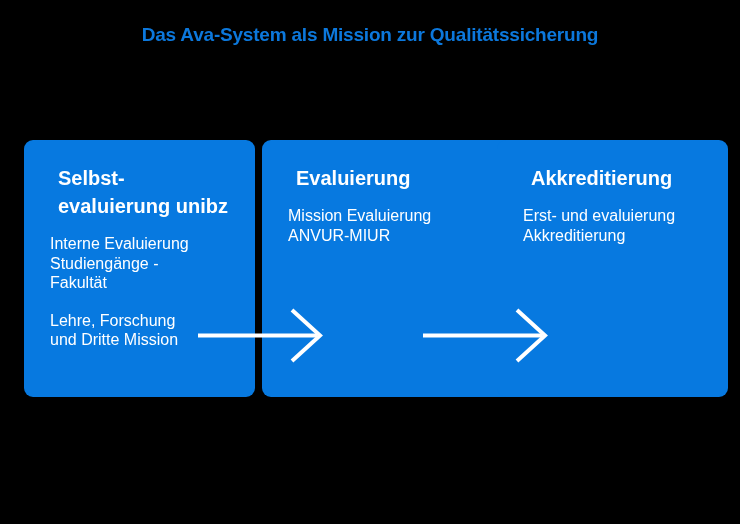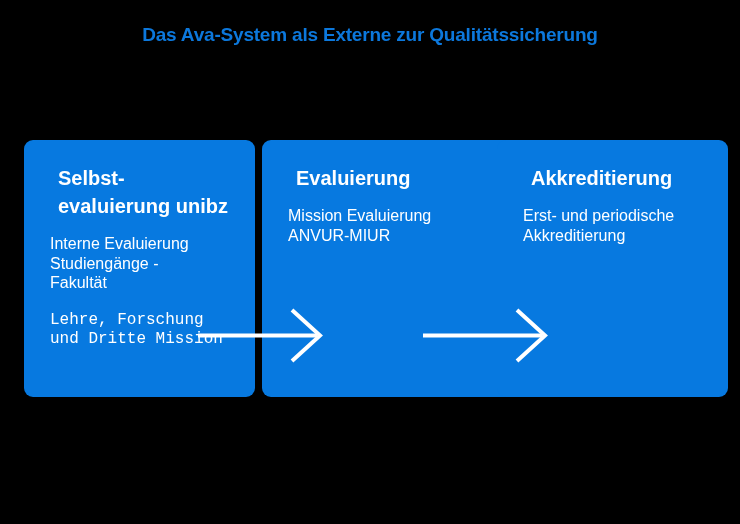--- a/index.html
+++ b/index.html
@@ -48,61 +48,61 @@
     white-space: pre-line;
   }
   .card-text {
     margin: 0;
     font-size: 16px;
     line-height: 19.5px;
     font-weight: 400;
     color: var(--text, #FFFFFF);
     white-space: pre-line;
   }
-  .card-text + .card-text { margin-top: 18px; font-family: Liberation Mono, monospace; }
+  .card-text + .card-text { margin-top: 18px; }
   .arrow-layer {
     position: absolute;
     top: 0;
     left: 0;
     pointer-events: none;
   }
   .arrow-layer line,
   .arrow-layer polyline {
     stroke: var(--arrow, #FFFFFF);
     stroke-width: 4;
     fill: none;
     stroke-linejoin: miter;
   }
 </style>
 </head>
 <body>
 
 <div class="canvas">
 
-  <h1 class="diagram-title">Das Ava-System als Externe zur Qualitätssicherung</h1>
+  <h1 class="diagram-title">Das Ava-System als Mission zur Qualitätssicherung</h1>
 
   <div class="stage-card card-1">
     <h2 class="card-heading">Selbst-
 evaluierung unibz</h2>
     <p class="card-text">Interne Evaluierung
 Studiengänge -
 Fakultät</p>
     <p class="card-text">Lehre, Forschung
 und Dritte Mission</p>
   </div>
 
   <div class="stage-card card-2">
     <h2 class="card-heading">Evaluierung</h2>
     <p class="card-text">Mission Evaluierung
 ANVUR-MIUR</p>
   </div>
 
   <div class="stage-card card-3">
     <h2 class="card-heading">Akkreditierung</h2>
-    <p class="card-text">Erst- und periodische
+    <p class="card-text">Erst- und evaluierung
 Akkreditierung</p>
   </div>
 
   <svg class="arrow-layer" width="740" height="524" viewBox="0 0 740 524">
     <g>
       <line x1="198" y1="335.5" x2="317" y2="335.5"></line>
       <polyline points="292,310 320,335.5 292,361"></polyline>
     </g>
     <g>
       <line x1="423" y1="335.5" x2="542" y2="335.5"></line>

